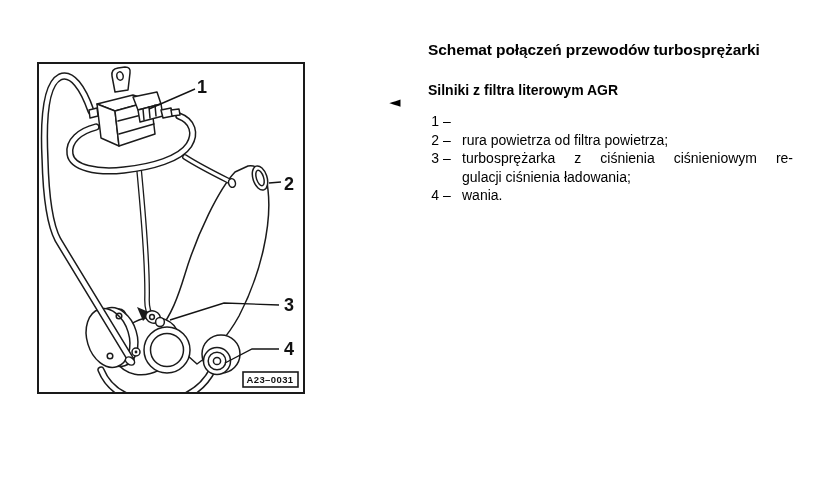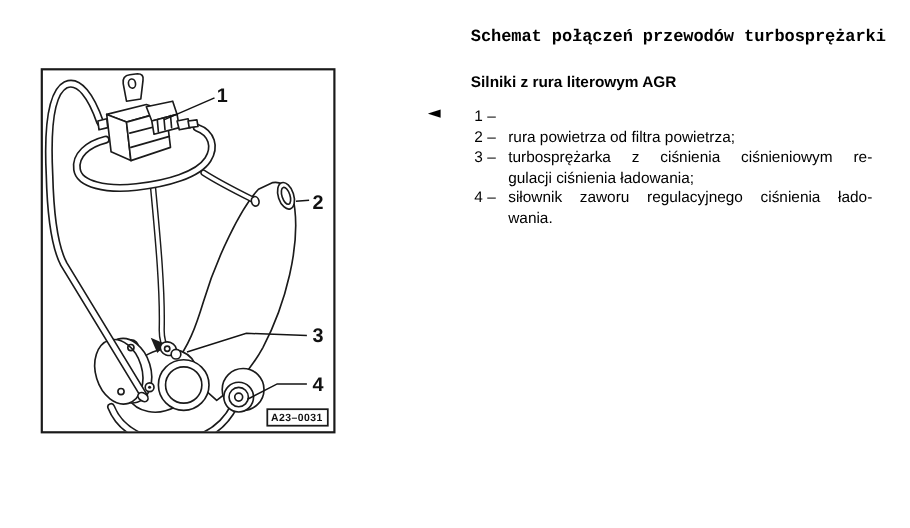--- a/index.html
+++ b/index.html
@@ -32,22 +32,22 @@
   }
   
   .marker {
     position:absolute; left:389px; top:95px;
     font-family:"DejaVu Sans", sans-serif;
     font-size:15px; line-height:15px; color:#000;
   }
   
   .text-col { position:absolute; left:425px; top:24px; width:368px; }
   .title {
-    margin:0 0 0 3px; font-size:15.5px; font-weight:bold;
-    line-height:19px; letter-spacing:-0.1px; white-space:nowrap;font-family:Liberation Mono, monospace;
+    margin:16px 0 0 3px; font-size:15.5px; font-weight:bold;
+    line-height:19px; letter-spacing:-0.1px; white-space:nowrap;
   }
   .subtitle {
     margin:22px 0 0 3px; font-size:14px; font-weight:bold; line-height:18px;
   }
   .legend { margin-top:13px; }
   .legend-row {
     display:grid; grid-template-columns:14px 23px 1fr;
     font-size:14px; line-height:18.5px;
   }
   .legend-num  { text-align:right; }
@@ -173,21 +173,21 @@
       </g>
     </svg>
   </div>
 
   <div class="marker">◄</div>
 
   <div class="text-col">
 
     <h1 class="title">Schemat połączeń przewodów turbosprężarki</h1>
 
-    <h2 class="subtitle">Silniki z rura literowym AGR</h2>
+    <h2 class="subtitle">Silniki z filtra literowym AGR</h2>
 
     <div class="legend">
 
       <div class="legend-row">
         <span class="legend-num">1</span>
         <span class="legend-sep">–</span>
         <div class="legend-text">
         </div>
       </div>
 
@@ -205,20 +205,19 @@
         <div class="legend-text">
           <div class="legend-line j">turbosprężarka z ciśnienia ciśnieniowym re-</div>
           <div class="legend-line">gulacji ciśnienia ładowania;</div>
         </div>
       </div>
 
       <div class="legend-row">
         <span class="legend-num">4</span>
         <span class="legend-sep">–</span>
         <div class="legend-text">
-          <div class="legend-line j">siłownik zaworu regulacyjnego ciśnienia łado-</div>
           <div class="legend-line">wania.</div>
         </div>
       </div>
 
     </div>
   </div>
 </div>
 
 </body></html>

